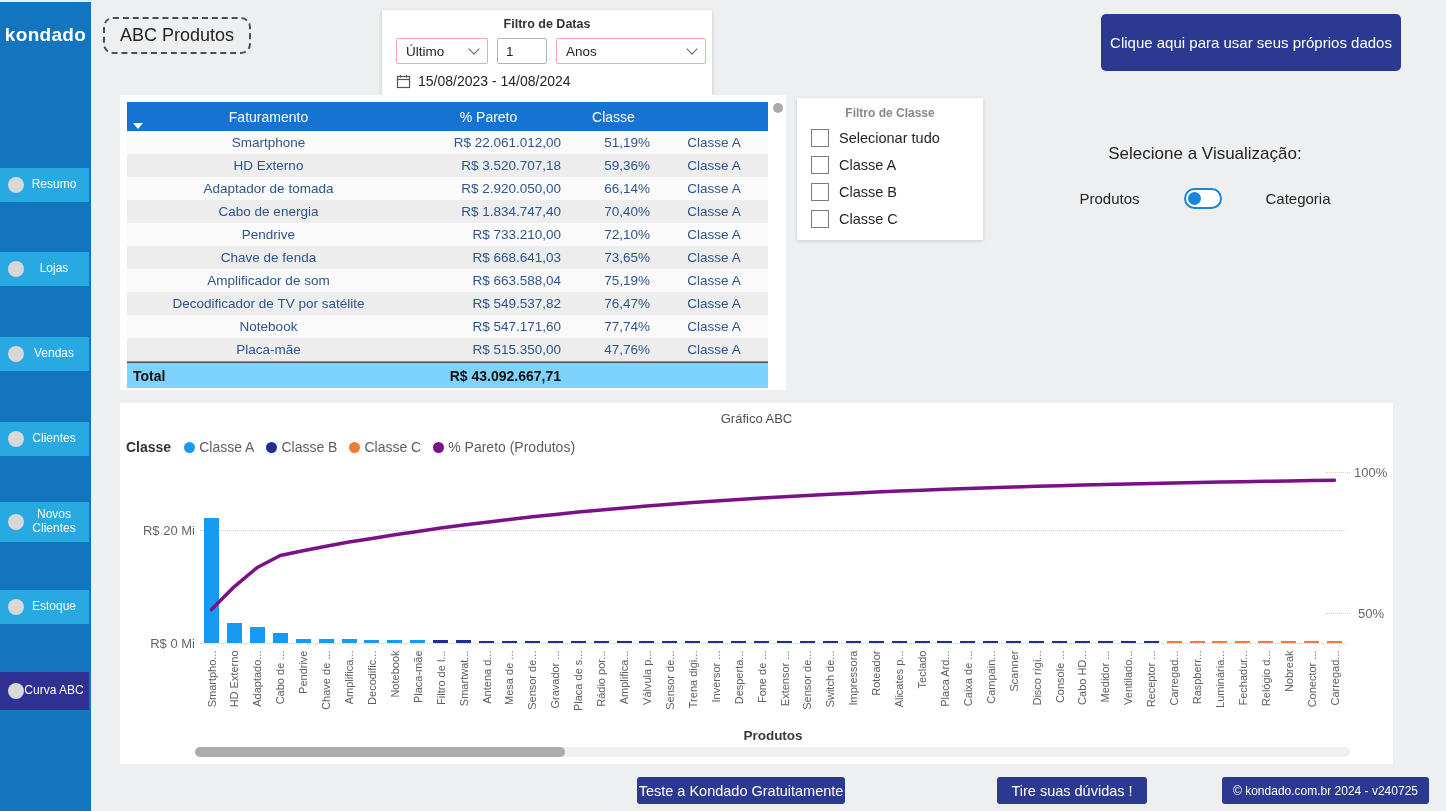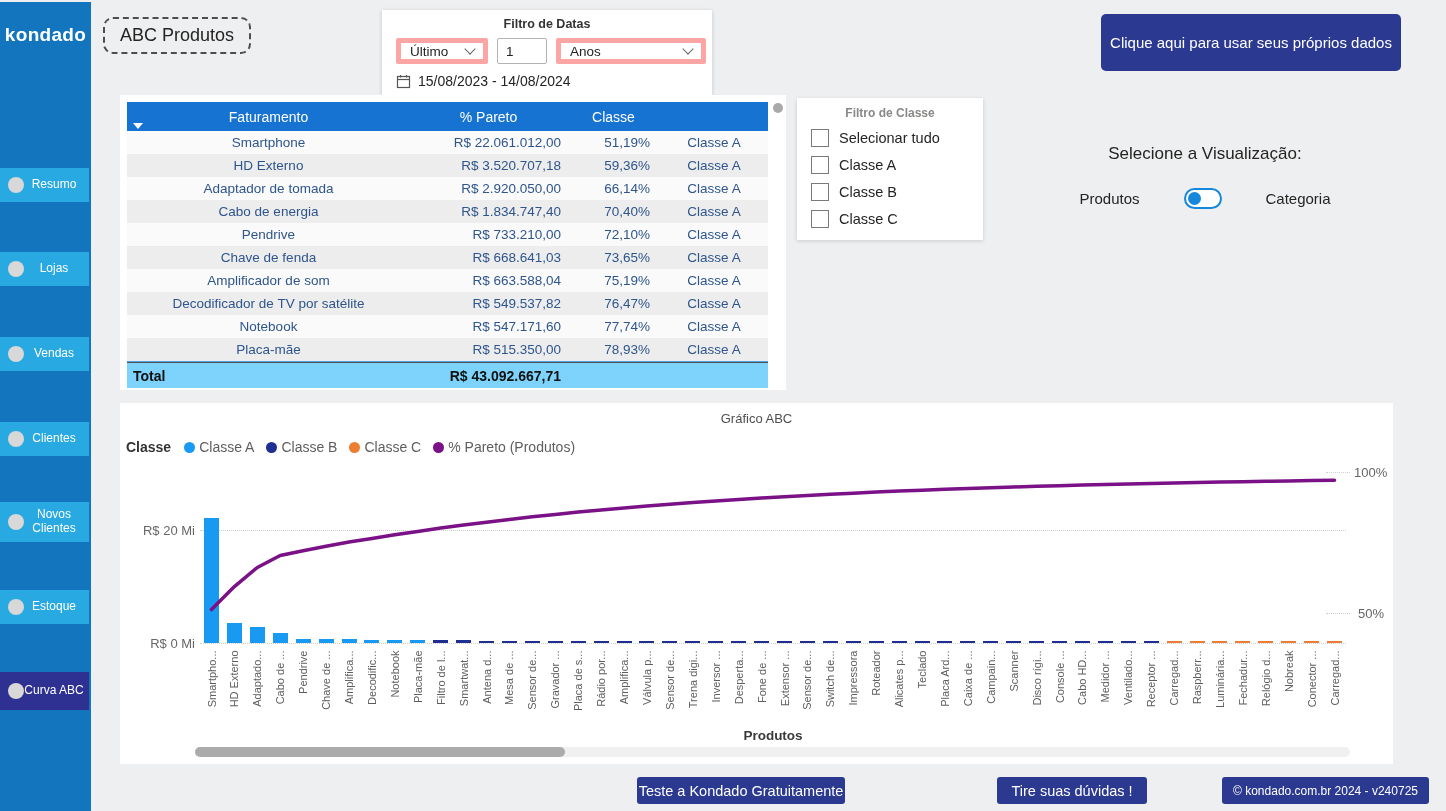--- a/index.html
+++ b/index.html
@@ -22,21 +22,21 @@
         border-radius:10px;font-size:18px;color:#252423;background:transparent;}
   .btn-navy{position:absolute;background:#2B3990;color:#fff;display:flex;align-items:center;
         justify-content:center;border-radius:3px;cursor:pointer;text-align:center;}
   #btn-owndata{left:1101px;top:14px;width:300px;height:57px;font-size:15px;border-radius:5px;}
 
   
   .date-card{position:absolute;left:382px;top:10px;width:330px;height:85px;background:#fff;
         box-shadow:0 1px 4px rgba(0,0,0,.18);}
   .dc-title{margin-top:7px;text-align:center;font-size:12.5px;font-weight:bold;color:#333;}
   .dc-row{display:flex;gap:9px;margin:7px 0 0 14px;}
-  .dc-select{height:26px;border:5px solid #fca5a5;border-radius:2px;display:flex;align-items:center;
+  .dc-select{height:26px;border:1px solid #fca5a5;border-radius:2px;display:flex;align-items:center;
         justify-content:space-between;font-size:13.5px;color:#252423;padding:0 9px;background:#fff;
         box-sizing:border-box;cursor:pointer;}
   .dc-num{width:50px;height:26px;border:1px solid #b5b3b1;border-radius:2px;font-size:13.5px;
         padding:0 8px;color:#252423;box-sizing:border-box;font-family:"Liberation Sans",sans-serif;}
   .chev{width:7px;height:7px;border-right:1.5px solid #666;border-bottom:1.5px solid #666;
         transform:rotate(45deg);margin-top:-4px;flex:0 0 auto;}
   .dc-range{display:flex;align-items:center;gap:7px;margin:9px 0 0 14px;font-size:14px;color:#252423;}
 
   
   .table-card{position:absolute;left:120px;top:95px;width:666px;height:295px;background:#fff;}
@@ -235,21 +235,21 @@
           </div>
           <div class="trow">
             <div class="c0">Notebook</div>
             <div class="c1">R$ 547.171,60</div>
             <div class="c2">77,74%</div>
             <div class="c3">Classe A</div>
           </div>
           <div class="trow">
             <div class="c0">Placa-mãe</div>
             <div class="c1">R$ 515.350,00</div>
-            <div class="c2">78,93%</div>
+            <div class="c2">47,76%</div>
             <div class="c3">Classe A</div>
           </div>
         </div>
       <div class="total-row">
         <div class="t0">Total</div>
         <div class="t1">R$ 43.092.667,71</div>
         <div></div>
           <div></div>
       </div>
     </div>

